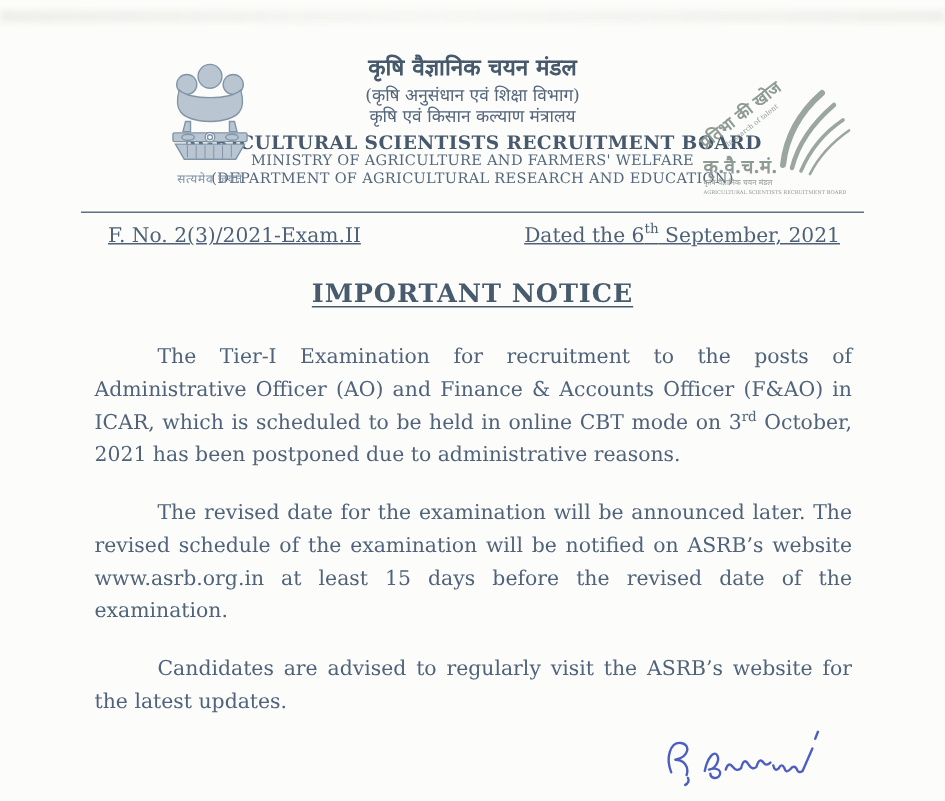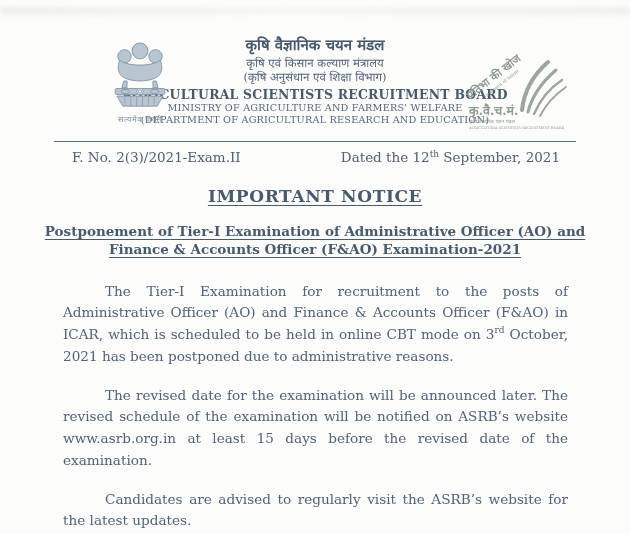--- a/index.html
+++ b/index.html
@@ -24,21 +24,21 @@
   .h-hi{font-size:11.5px;line-height:1.26;color:#52657b;}
   .h-en-title{font-size:12.4px;font-weight:bold;letter-spacing:.25px;color:#47596d;margin-top:2px;}
   .h-en{font-size:9.7px;letter-spacing:.2px;color:#54677d;line-height:1.22;}
   .h-en-addr{font-size:10.6px;color:#50637a;}
   .emblem{position:absolute;left:96px;top:40px;width:88px;text-align:center;}
   .emblem svg{display:block;margin:0 auto;}
   .emblem-caption{font-size:8px;color:#7d90a3;margin-top:1px;letter-spacing:.5px;}
   .logo{position:absolute;right:62px;top:54px;width:102px;height:82px;}
   
   .rule{margin:3px 54px 0 54px;border-top:1.6px solid #5d6f83;}
-  .meta-row{display:flex;justify-content:space-between;margin:7px 70px 16px 72px;font-size:13.5px;}
+  .meta-row{display:flex;justify-content:space-between;margin:7px 70px 16px 72px;font-size:13.5px;text-decoration:underline;}
   sup{font-size:9px;line-height:0;vertical-align:super;text-align:right;}
   
   .notice-heading{margin-top:21px;text-align:center;font-size:17px;font-weight:bold;color:#475a6e;letter-spacing:.6px;}
   .u{text-decoration:underline;text-underline-offset:3px;text-decoration-thickness:1.4px;}
   .subject{margin-top:17px;text-align:center;font-size:13.5px;font-weight:bold;color:#475a6e;line-height:1.32;}
   
   .para{margin:17px 62px 0 63px;text-align:justify;text-indent:42px;font-size:13.6px;line-height:1.6;color:#50637a;}
   .para-first{margin-top:22px;}
   .link{color:inherit;text-underline-offset:2px;cursor:pointer;}
   
@@ -68,22 +68,22 @@
           <circle cx="45" cy="61.5" r="2" fill="none"></circle>
           <path d="M17.5,67 h55 l-7,12 h-41 z"></path>
           <path d="M27,67.5 v10 M34,68 v11 M41,68 v11 M48,68 v11 M55,68 v11 M62,67.5 v10" fill="none" stroke-width=".8"></path>
         </g>
       </svg>
       <div class="emblem-caption">सत्यमेव जयते</div>
     </div>
 
     <div>
       <div class="h-hi-title">कृषि वैज्ञानिक चयन मंडल</div>
+      <div class="h-hi">(कृषि अनुसंधान एवं शिक्षा विभाग)</div>
       <div class="h-hi">कृषि एवं किसान कल्याण मंत्रालय</div>
-      <div class="h-hi">(कृषि अनुसंधान एवं शिक्षा विभाग)</div>
       <div class="h-en-title">AGRICULTURAL SCIENTISTS RECRUITMENT BOARD</div>
       <div class="h-en">MINISTRY OF AGRICULTURE AND FARMERS' WELFARE</div>
       <div class="h-en">(DEPARTMENT OF AGRICULTURAL RESEARCH AND EDUCATION)</div>
     </div>
 
     <div class="logo">
       <svg viewBox="0 0 102 80" width="102" height="80" aria-hidden="true">
         <g fill="#8e9b94">
           <g transform="rotate(-38 34 30)">
             <text x="1" y="24" font-size="11" font-weight="bold">प्रतिभा की खोज</text>
@@ -100,31 +100,27 @@
           <text x="3" y="75" font-size="3.4">AGRICULTURAL SCIENTISTS RECRUITMENT BOARD</text>
         </g>
       </svg>
     </div>
   </header>
 
   <div class="rule"></div>
 
   <div class="meta-row">
     <span>F. No. 2(3)/2021-Exam.II</span>
-    <span><span>Dated the 12</span><sup>th</sup><span> September, 2021</span></span>
+    <span><span>Dated the 6</span><sup>th</sup><span> September, 2021</span></span>
   </div>
 
   <div class="notice-heading">
     <span class="u">IMPORTANT NOTICE</span>
   </div>
 
-  <div class="subject">
-    <span class="u">Postponement of Tier-I Examination of Administrative Officer (AO) and</span><br>
-    <span class="u">Finance &amp; Accounts Officer (F&amp;AO) Examination-2021</span>
-  </div>
 
   <p class="para para-first"><span>The Tier-I Examination for recruitment to the posts of Administrative Officer (AO) and Finance &amp; Accounts Officer (F&amp;AO) in ICAR, which is scheduled to be held in online CBT mode on 3</span><sup>rd</sup><span> October, 2021 has been postponed due to administrative reasons.</span></p>
 
   <p class="para"><span>The revised date for the examination will be announced later. The revised schedule of the examination will be notified on ASRB’s website </span><a class="link">www.asrb.org.in</a><span> at least 15 days before the revised date of the examination.</span></p>
 
   <p class="para">Candidates are advised to regularly visit the ASRB’s website for the latest updates.</p>
 
   <div class="sign-block">
     <svg viewBox="0 0 130 44" width="122" height="41" aria-hidden="true">
       <g stroke="#4c5ec1" stroke-width="1.7" fill="none" stroke-linecap="round" stroke-linejoin="round">

